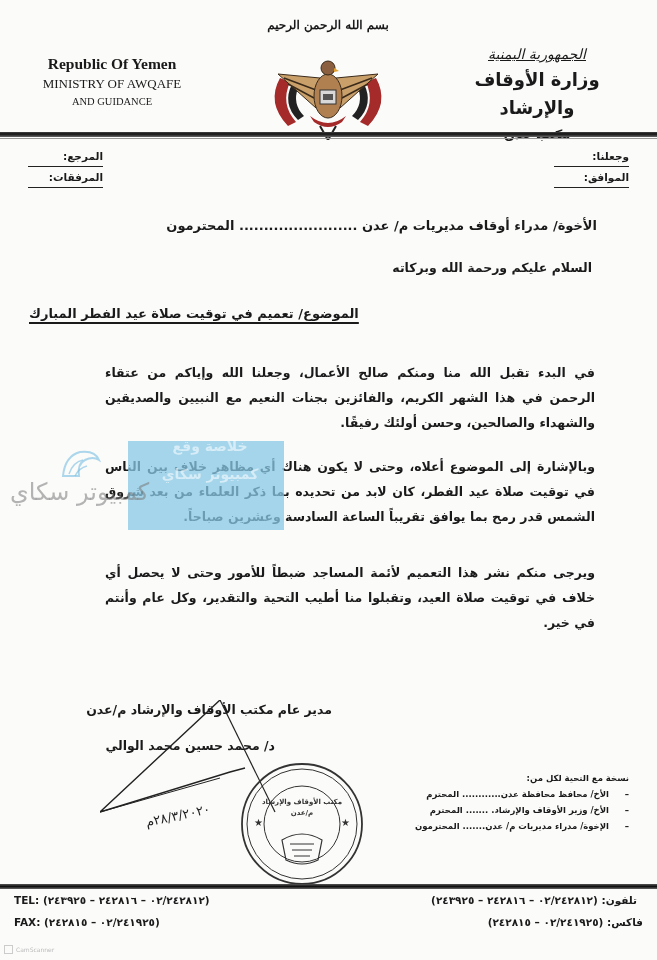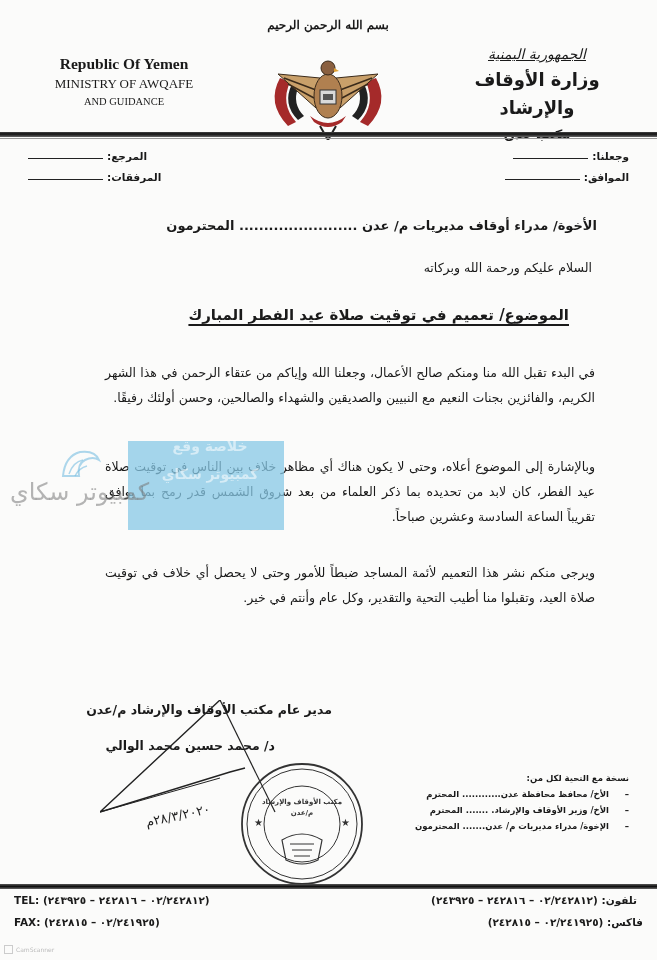--- a/index.html
+++ b/index.html
@@ -1,45 +1,45 @@
 <!DOCTYPE html>
 <html><head>
 <meta charset="utf-8">
 <style>
   * { box-sizing: border-box; margin: 0; padding: 0; }
   html, body { width: 657px; height: 960px; background: #f7f7f5; overflow: hidden; }
   body { position: relative; font-family: "DejaVu Sans", sans-serif; color: #1a1a1a; }
   .page { position: absolute; left: 0; top: 0; width: 657px; height: 960px; background: #fbfbfa; }
 
   
-  .hdr-en { position: absolute; left: 24px; top: 54px; width: 200px; text-align: center; font-family: "Liberation Serif", serif; color: #1a1a1a; }
+  .hdr-en { position: absolute; left: 12px; top: 54px; width: 200px; text-align: center; font-family: "Liberation Serif", serif; color: #1a1a1a; }
   .hdr-en .l1 { font-size: 15.5px; font-weight: bold; line-height: 20px; }
   .hdr-en .l2 { font-size: 13px; line-height: 19px; }
   .hdr-en .l3, .hdr-en .l4 { font-size: 10.5px; line-height: 17px; }
   .hdr-ar { position: absolute; right: 20px; top: 42px; width: 200px; text-align: center; direction: rtl; }
   .hdr-ar .l1 { font-family: "DejaVu Serif", serif; font-size: 14px; font-style: italic; line-height: 24px; text-decoration: underline; }
   .hdr-ar .l2 { font-size: 18px; font-weight: bold; line-height: 28px; }
   .hdr-ar .l3 { font-size: 13px; font-weight: bold; letter-spacing: 4px; line-height: 26px; }
   .emblem { position: absolute; left: 258px; top: 18px; width: 140px; height: 122px; }
   .basmala { position: absolute; left: 0; top: 0; width: 140px; text-align: center; font-size: 12px; font-family: "DejaVu Serif", serif; font-weight: bold; direction: rtl; }
   .rule-top { position: absolute; left: 0; top: 132px; width: 657px; height: 5px; background: linear-gradient(#444, #111 40%, #666); }
   .rule-top2 { position: absolute; left: 0; top: 138px; width: 657px; height: 1px; background: #999; }
 
   
-  .meta { position: absolute; font-size: 10.5px; font-weight: bold; direction: rtl; display: flex; align-items: flex-end; gap: 4px; }
+  .meta { position: absolute; font-size: 10.5px; font-weight: bold; direction: rtl; display: flex; align-items: flex-start; gap: 4px; flex-direction: column; }
   .meta .line { display: inline-block; width: 75px; border-bottom: 1px solid #222; height: 1px; margin-bottom: 3px; }
   .meta-r1 { right: 28px; top: 150px; }
   .meta-r2 { right: 28px; top: 171px; }
   .meta-l1 { left: 28px; top: 150px; }
   .meta-l2 { left: 28px; top: 171px; }
 
-  .rtl { direction: rtl; text-align: right; }
+  .rtl { direction: rtl; text-align: right; font-weight: bold; }
   .addressee { position: absolute; right: 60px; top: 218px; width: 560px; font-size: 13px; font-weight: bold; }
   .greeting { position: absolute; right: 65px; top: 260px; width: 500px; font-size: 12.5px; }
-  .subject { position: absolute; right: 88px; top: 306px; width: 540px; text-align: right; font-size: 15px; font-weight: bold; }
+  .subject { position: absolute; right: 88px; top: 306px; width: 540px; text-align: left; font-size: 13px; font-weight: bold; }
   .subject span { text-decoration: underline; text-decoration-thickness: 2px; text-underline-offset: 4px; }
 
   .para { position: absolute; right: 62px; width: 490px; font-size: 12.5px; line-height: 25px; text-align: justify; text-align-last: right; }
   .p1 { top: 360px; }
   .p2 { top: 454px; }
   .p3 { top: 560px; }
 
   
   .wm-box { position: absolute; left: 128px; top: 441px; width: 156px; height: 89px; background: rgba(135, 200, 230, 0.75); }
   .wm-logo { position: absolute; left: 55px; top: 446px; width: 50px; height: 40px; }

